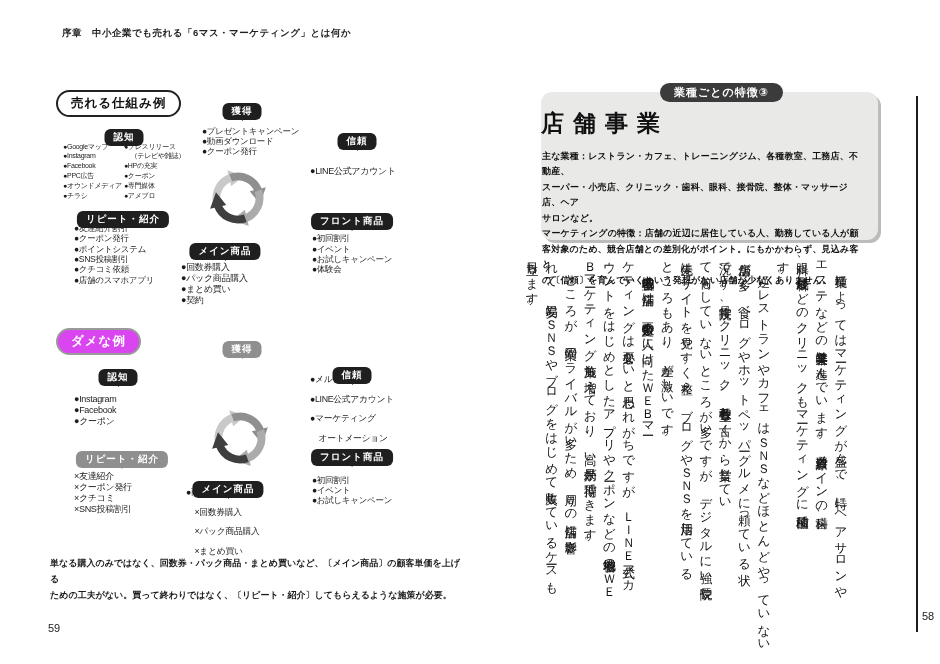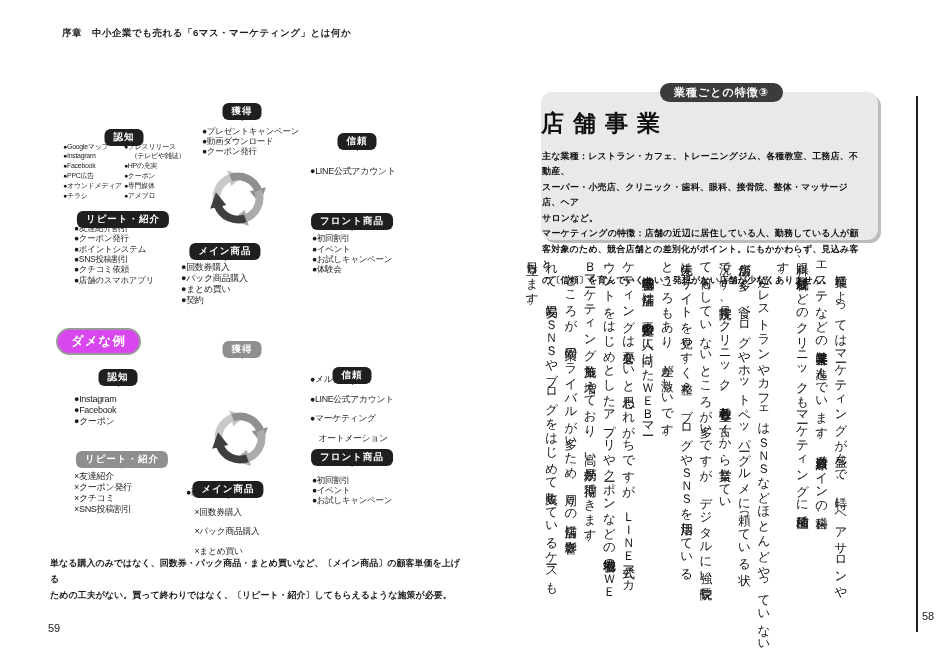--- a/index.html
+++ b/index.html
@@ -51,20 +51,21 @@
          font-size:12.5px;letter-spacing:0.5px;color:#161616;}
   .vtext .vcol{line-height:19.3px;height:352px;white-space:pre;}
 </style>
 </head>
 <body>
 
 <div class="sheet">
 
   <div class="abs running-head" style="left:62px;top:27px;">序章　中小企業でも売れる「6マス・マーケティング」とは何か</div>
 
+  <div class="pill outline" style="left:56px;top:90px;">売れる仕組み例</div>
 
   <div class="hexbox" style="left:186px;top:112px;width:112px;height:58px;">
       <svg width="112" height="58" class="hex-svg"></svg>
     <div class="tag dark">獲得</div>
     <div class="hex-items f85">
         <div class="item">●プレゼントキャンペーン</div>
         <div class="item">●動画ダウンロード</div>
         <div class="item">●クーポン発行</div>
       </div>
   </div>

